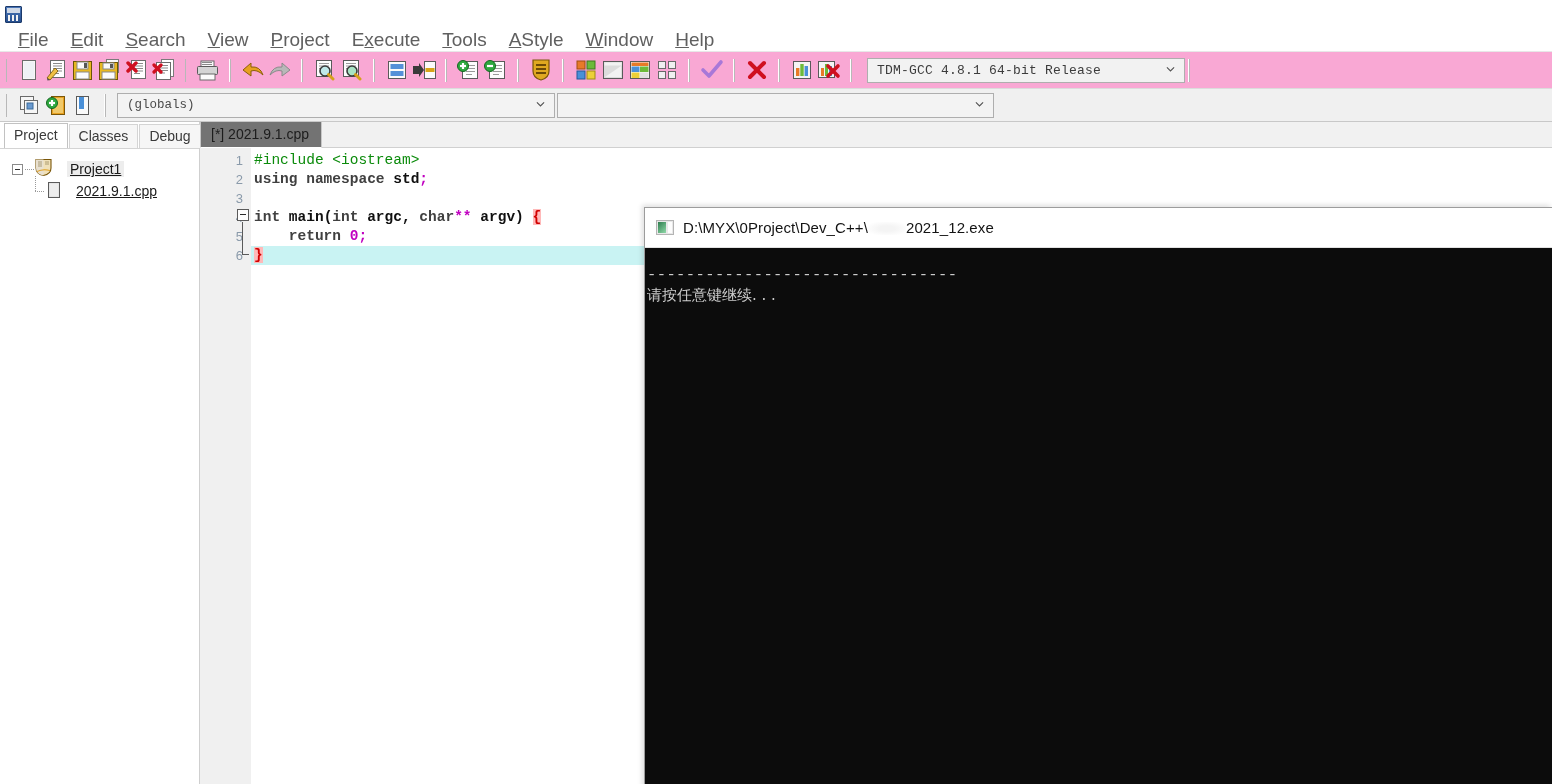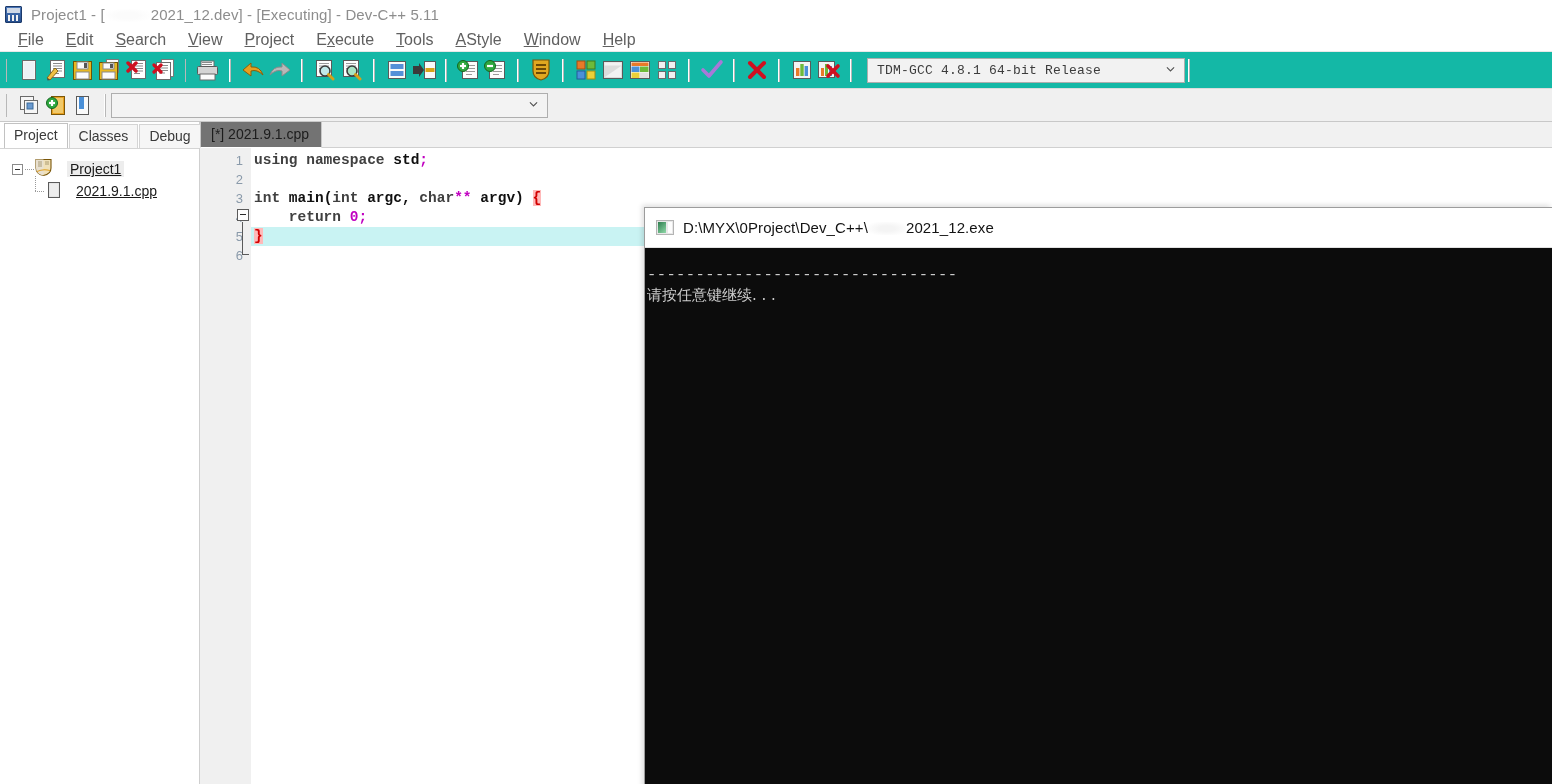--- a/index.html
+++ b/index.html
@@ -61,34 +61,34 @@
   
   #menubar {
     height: 23px;
     display: flex;
     align-items: center;
     padding-left: 7px;
     background: #ffffff;
     border-bottom: 1px solid #e8e8e8;
   }
   .menu-item {
-    font-size: 16px;
+    font-size: 19px;
     color: #606060;
     padding: 0 11px;
     white-space: nowrap;
     cursor: default;
   }
   .menu-item .acc { text-decoration: underline; }
 
   
   #toolbar1 {
     height: 37px;
     display: flex;
     align-items: center;
-    background: #14b8a6;
+    background: #f9a8d4;
     border-bottom: 1px solid #dcdcdc;
     padding-left: 3px;
   }
   #toolbar2 {
     height: 33px;
     display: flex;
     align-items: center;
     background: #f0f0f0;
     border-bottom: 1px solid #c8c8c8;
     padding-left: 3px;
@@ -434,23 +434,20 @@
     font-family: "DejaVu Sans", sans-serif;
     letter-spacing: 0;
     font-size: 15px;
   }
 </style>
 </head>
 <body>
 
 <div id="titlebar">
   <div id="app-icon"></div>
-  <div id="title-text">
-    <span>Project1 - [</span><span class="redact-title"></span><span>2021_12.dev] - [Executing] - Dev-C++ 5.11</span>
-  </div>
 </div>
 
 <div id="menubar">
   <div class="menu-item"><span class="acc">F</span>ile</div>
   <div class="menu-item"><span class="acc">E</span>dit</div>
   <div class="menu-item"><span class="acc">S</span>earch</div>
   <div class="menu-item"><span class="acc">V</span>iew</div>
   <div class="menu-item"><span class="acc">P</span>roject</div>
   <div class="menu-item">E<span class="acc">x</span>ecute</div>
   <div class="menu-item"><span class="acc">T</span>ools</div>
@@ -766,20 +763,26 @@
         </svg>
     </div>
     <div class="tb-btn">
       <svg width="15" height="21" viewBox="0 0 15 21">
           <rect x="1.5" y="1.5" width="12" height="18" fill="#fafafa" stroke="#5a5a5a"></rect>
           <rect x="4" y="2" width="5" height="12" fill="#4a90d8"></rect>
         </svg>
     </div>
   </div>
   <div class="tb-sep dbl"></div>
+  <div class="combo" id="globals-combo">
+    <span>(globals)</span>
+    <svg class="caret" viewBox="0 0 10 10">
+        <path d="M1 3 L5 7 L9 3" fill="none" stroke="#555" stroke-width="1.3"></path>
+      </svg>
+  </div>
   <div class="combo" id="secondary-combo">
     <span></span>
     <svg class="caret" viewBox="0 0 10 10">
         <path d="M1 3 L5 7 L9 3" fill="none" stroke="#555" stroke-width="1.3"></path>
       </svg>
   </div>
 </div>
 
 <div id="body-area">
 
@@ -834,20 +837,21 @@
         <div class="gutter-num">4</div>
         <div class="gutter-num">5</div>
         <div class="gutter-num">6</div>
         <div id="fold-col">
           <div class="fold-box"></div>
           <div class="fold-line"></div>
           <div class="fold-foot"></div>
         </div>
       </div>
       <div id="code">
+          <div class="cline"><span class="tk-pre">#include &lt;iostream&gt;</span></div>
           <div class="cline"><span class="tk-kw">using</span><span class="tk-plain"> </span><span class="tk-kw">namespace</span><span class="tk-plain"> </span><span class="tk-id">std</span><span class="tk-sym">;</span></div>
           <div class="cline">&nbsp;</div>
           <div class="cline"><span class="tk-kw">int</span><span class="tk-plain"> </span><span class="tk-id">main</span><span class="tk-plain">(</span><span class="tk-kw">int</span><span class="tk-id"> argc</span><span class="tk-plain">,</span><span class="tk-plain"> </span><span class="tk-kw">char</span><span class="tk-sym">**</span><span class="tk-id"> argv</span><span class="tk-plain">)</span><span class="tk-plain"> </span><span class="tk-brace">{</span></div>
           <div class="cline"><span class="tk-plain">    </span><span class="tk-kw">return</span><span class="tk-plain"> </span><span class="tk-num">0</span><span class="tk-sym">;</span></div>
           <div class="cline current"><span class="tk-brace">}</span></div>
         </div>
     </div>
   </div>
 </div>
 

